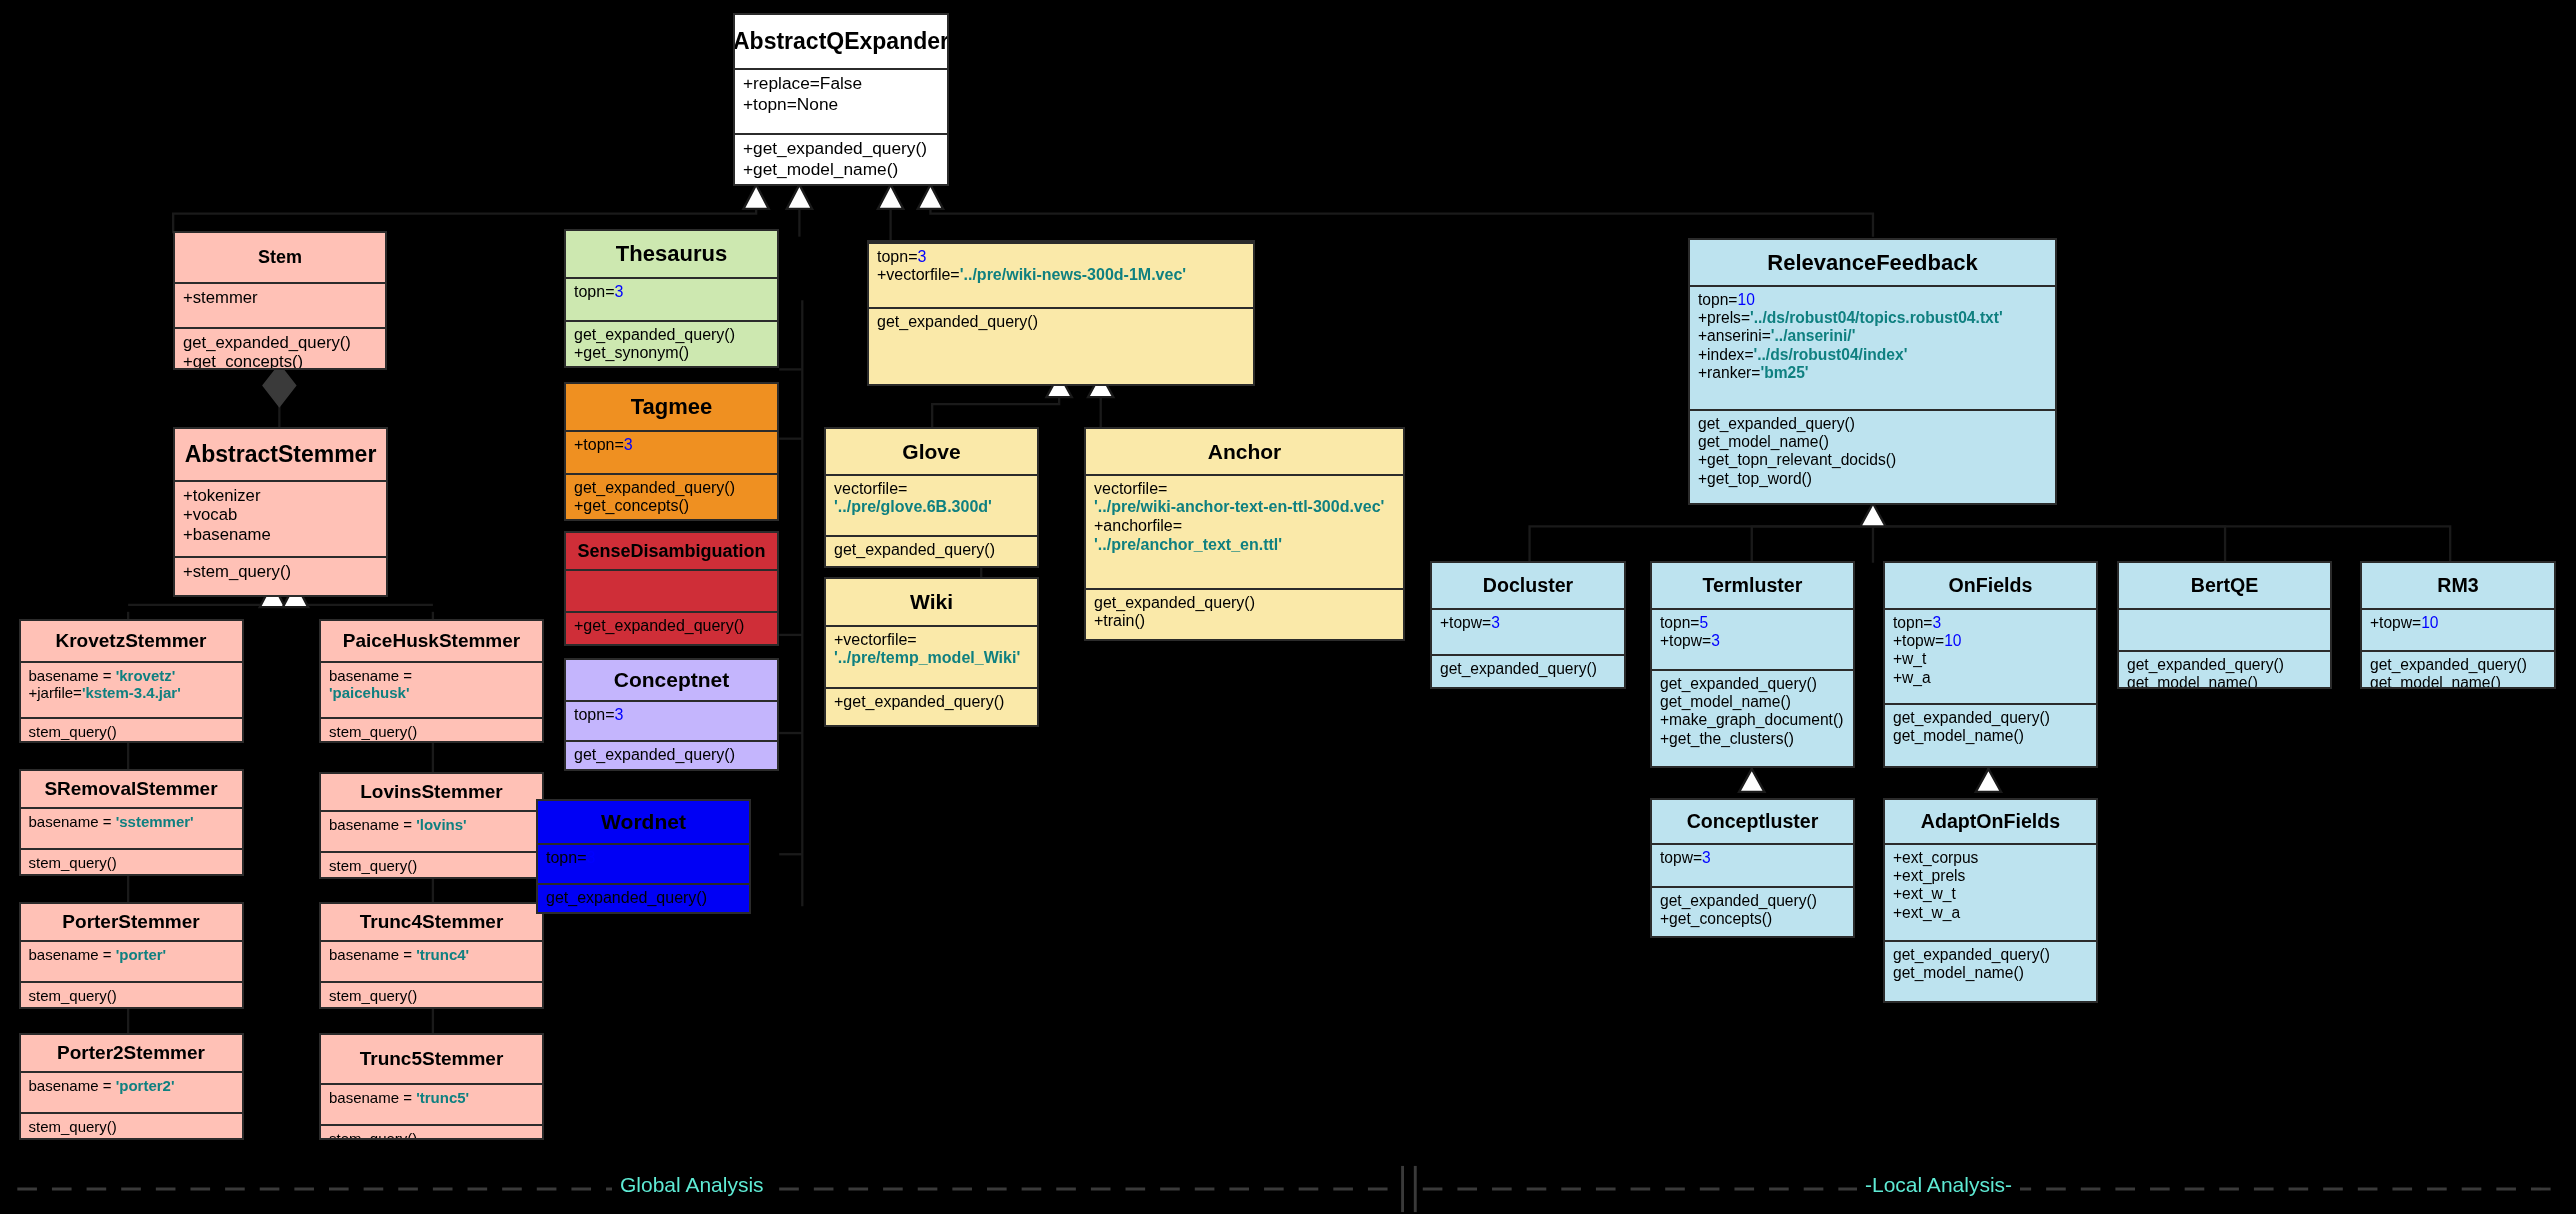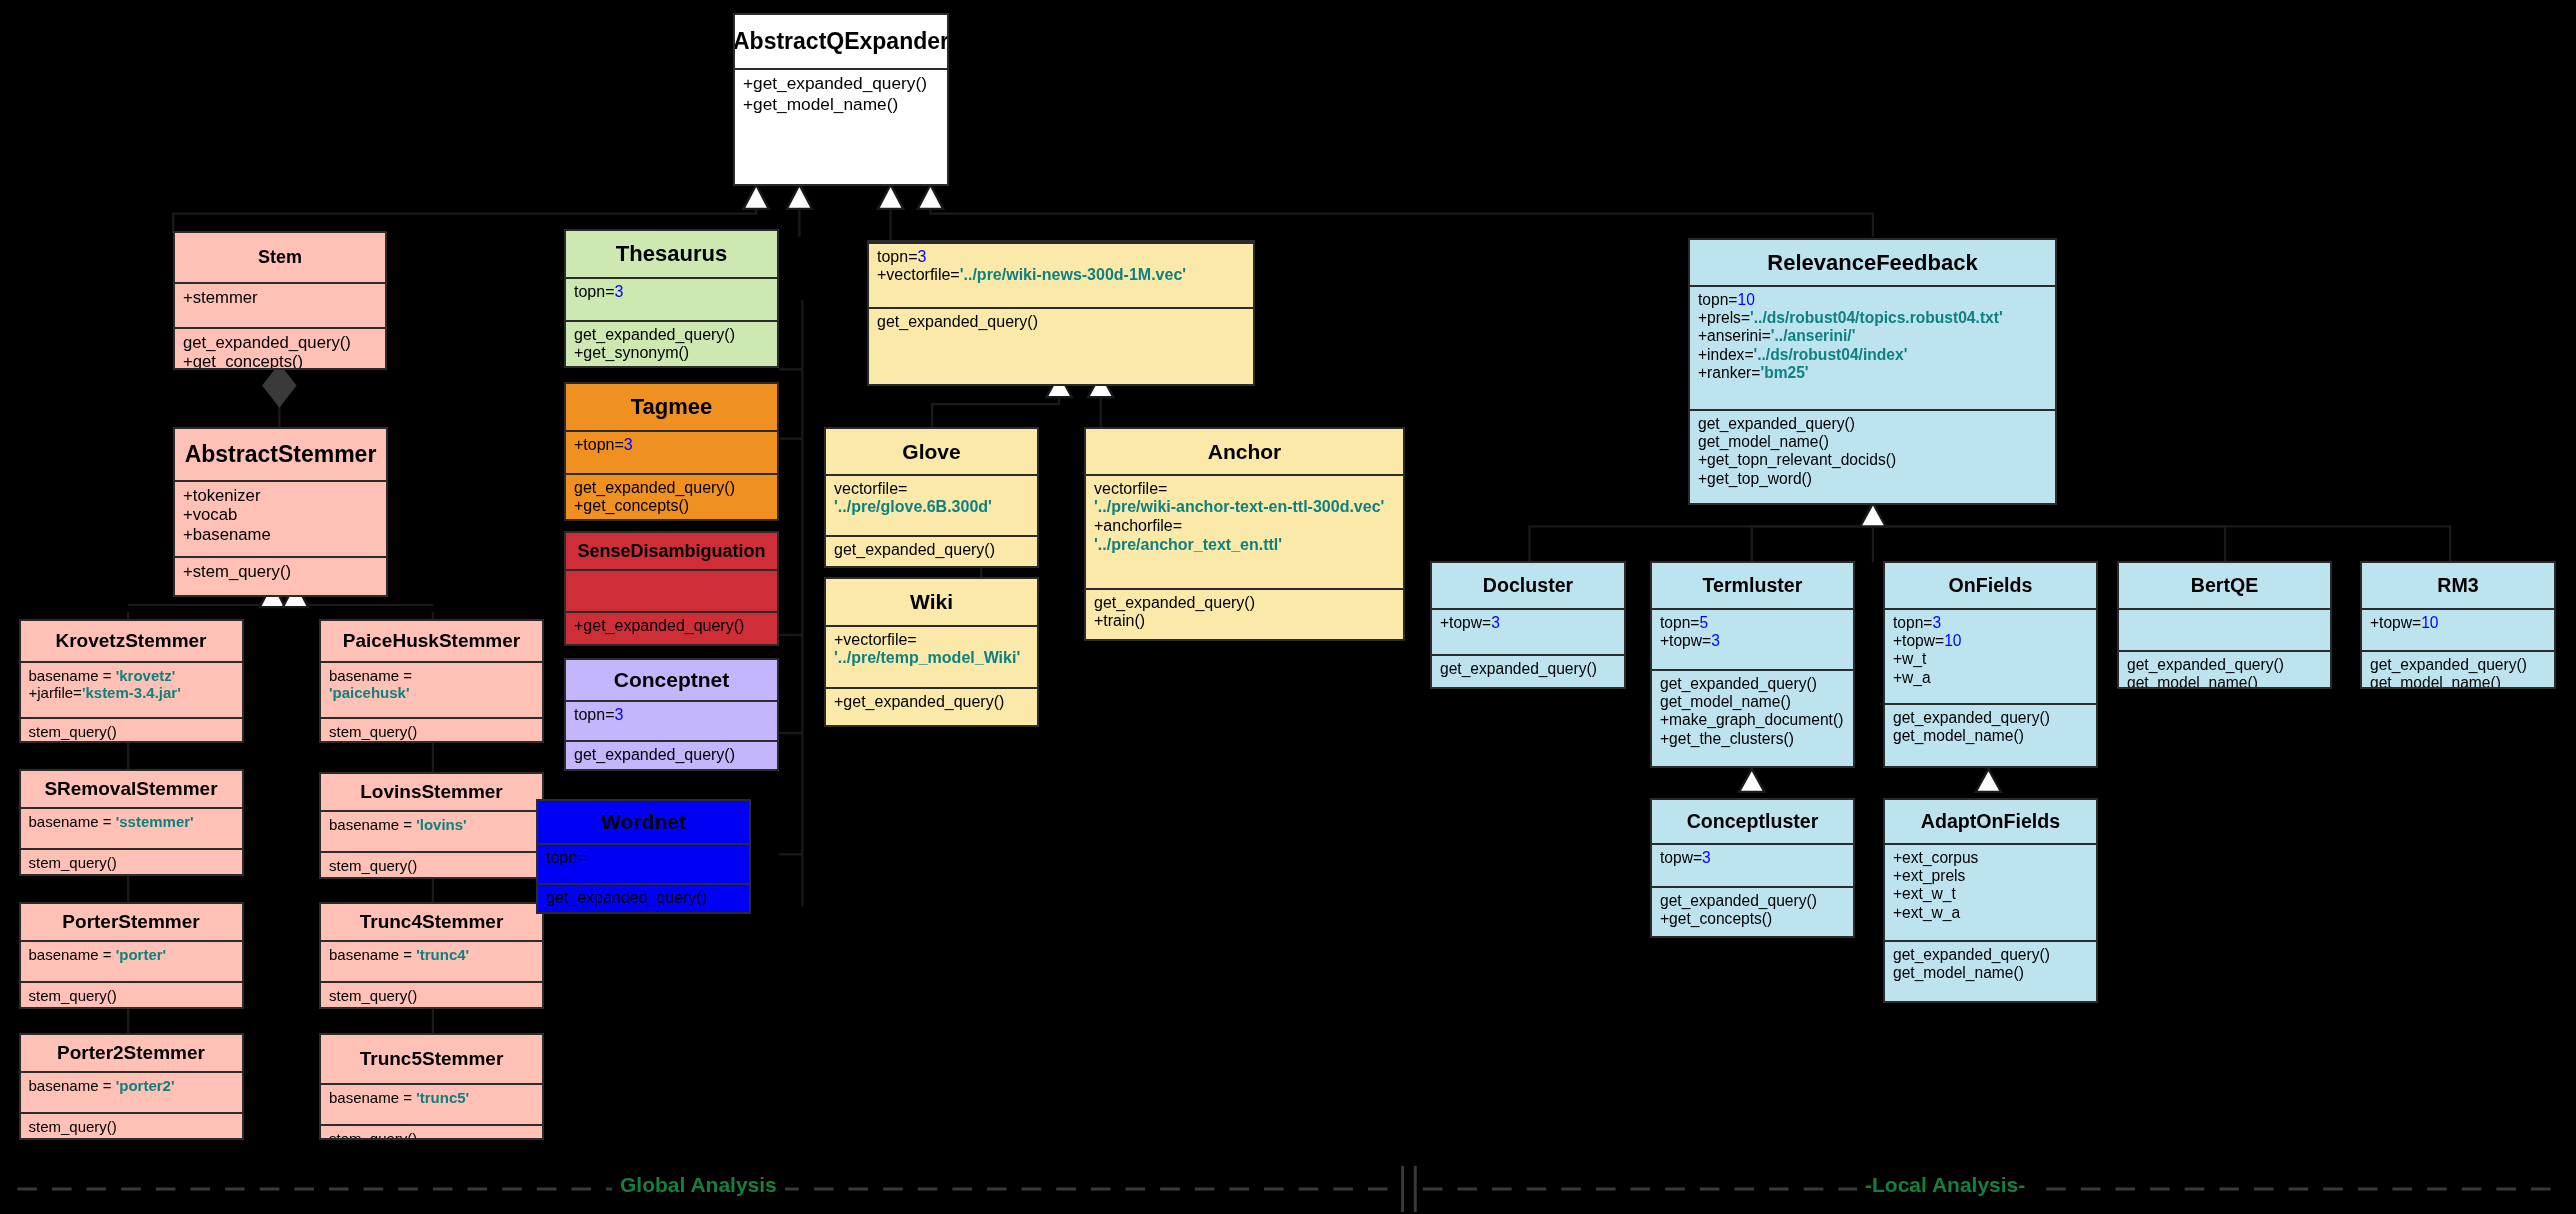--- a/index.html
+++ b/index.html
@@ -41,22 +41,22 @@
   .c-green{background:#cde8b0;}
   .c-orange{background:#ef9021;}
   .c-red{background:#cf2e38;}
   .c-purple{background:#c4b5fd;}
   .c-blue{background:#0000f5;}
   .c-yellow{background:#fae9a9;}
   .c-lblue{background:#bde3ef;}
 
   .divider-label{
     position:absolute;
-    color:#15803d;
-    font-weight:bold;
+    color:#5eead4;
+    font-weight:normal;
     white-space:nowrap;
     background:#000;
     padding:0 8px;
   }
 </style>
 </head>
 <body>
 
 <div id="canvas">
 
@@ -153,20 +153,22 @@
       <path d="M2465,2060 L4440,2060"></path>
     </g>
     <g stroke="#3a3a3a" stroke-width="5" fill="none">
       <path d="M2430,2020 L2430,2100"></path>
       <path d="M2452,2020 L2452,2100"></path>
     </g>
   </svg>
 
   <div class="node c-white" style="left:733px;top:12.7px;width:216px;height:173px;">
     <div class="title" style="height:53px;font-size:23px;">AbstractQExpander</div>
+    <div class="sect first" style="height:55px;font-size:17.3px;"><span>+replace=False</span>
+<span>+topn=None</span></div>
     <div class="sect" style="font-size:17.3px;"><span>+get_expanded_query()</span>
 <span>+get_model_name()</span></div>
   </div>
 
   <div class="node c-pink" style="left:173px;top:231px;width:214px;height:139px;">
     <div class="title" style="height:49px;font-size:18px;">Stem</div>
     <div class="sect first" style="height:35px;font-size:16.7px;"><span>+stemmer</span></div>
     <div class="sect" style="font-size:16.7px;"><span>get_expanded_query()</span>
 <span>+get_concepts()</span></div>
   </div>

